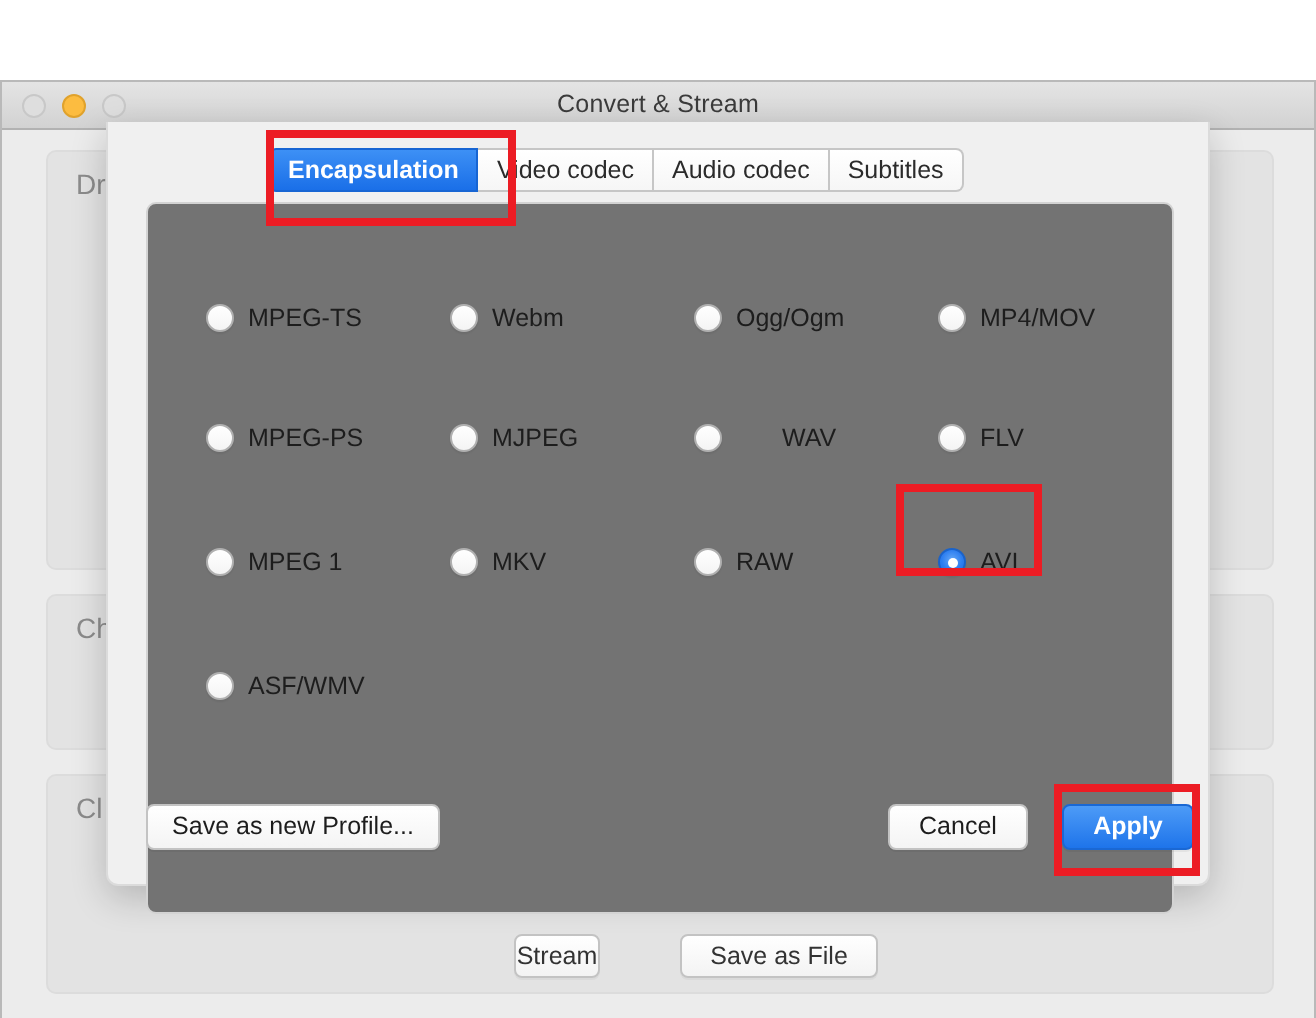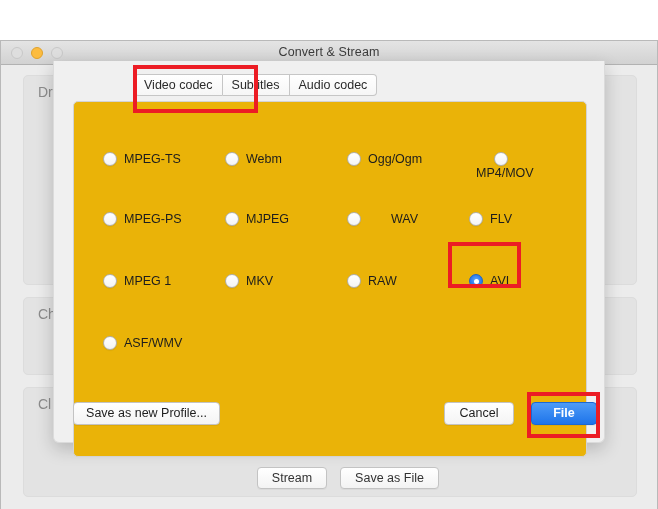--- a/index.html
+++ b/index.html
@@ -96,21 +96,21 @@
     background: linear-gradient(to bottom, #ffffff 0%, #f3f3f3 100%);
     border: 1px solid #c3c3c3;
     border-radius: 4px;
     box-sizing: border-box;
     font-size: 12.5px;
     color: #333333;
     line-height: 20px;
     text-align: center;
     box-shadow: 0 1px 0 rgba(0,0,0,0.04);
   }
-  .bg-button.stream    { left: 256px; top: 402px; width: 70px; }
+  .bg-button.stream    { left: 256px; top: 402px; width: 43px; }
   .bg-button.saveasfile{ left: 339px; top: 402px; width: 99px; }
 
   .go-button {
     position: absolute;
     left: 597px; top: 472px;
     width: 44px; height: 21px;
     background: linear-gradient(to bottom, #f7f7f7 0%, #efefef 100%);
     border: 1px solid #dcdcdc;
     border-radius: 4px;
     box-sizing: border-box;
@@ -169,21 +169,21 @@
     font-weight: bold;
   }
 
   
   .content-panel {
     position: absolute;
     left: 19px;
     top: 40px;
     width: 514px;
     height: 356px;
-    background: #eab308;
+    background: #737373;
     border: 1px solid #d3d3d3;
     border-radius: 5px;
     box-sizing: border-box;
   }
 
   .radio-grid {
     position: absolute;
     left: 0; top: 0;
     width: 100%; height: 100%;
   }
@@ -291,40 +291,41 @@
       <div class="bg-button stream">Stream</div>
       <div class="bg-button saveasfile">Save as File</div>
 
       <div class="go-button">Go!</div>
     </div>
   </div>
 
   <div class="sheet">
 
     <div class="tabbar" id="tabbar">
+        <div class="tab active">Encapsulation</div>
         <div class="tab">Video codec</div>
+        <div class="tab">Audio codec</div>
         <div class="tab">Subtitles</div>
-        <div class="tab">Audio codec</div>
       </div>
 
     <div class="content-panel">
       <div class="radio-grid" id="radio-grid">
           <div class="radio-item" style="left: 29px; top: 50px;">
             <span class="radio-dot"></span>
             <span class="radio-label">MPEG-TS</span>
           </div>
           <div class="radio-item" style="left: 151px; top: 50px;">
             <span class="radio-dot"></span>
             <span class="radio-label">Webm</span>
           </div>
           <div class="radio-item" style="left: 273px; top: 50px;">
             <span class="radio-dot"></span>
             <span class="radio-label">Ogg/Ogm</span>
           </div>
-          <div class="radio-item" style="left: 395px; top: 50px; flex-direction: column;">
+          <div class="radio-item" style="left: 395px; top: 50px;">
             <span class="radio-dot"></span>
             <span class="radio-label">MP4/MOV</span>
           </div>
           <div class="radio-item" style="left: 29px; top: 110px;">
             <span class="radio-dot"></span>
             <span class="radio-label">MPEG-PS</span>
           </div>
           <div class="radio-item" style="left: 151px; top: 110px; align-items: center;">
             <span class="radio-dot"></span>
             <span class="radio-label">MJPEG</span>
@@ -355,20 +356,20 @@
           </div>
           <div class="radio-item" style="left: 29px; top: 234px;">
             <span class="radio-dot"></span>
             <span class="radio-label">ASF/WMV</span>
           </div>
         </div>
     </div>
 
     <div class="sheet-btn save-profile">Save as new Profile...</div>
     <div class="sheet-btn cancel">Cancel</div>
-    <div class="sheet-btn apply">File</div>
+    <div class="sheet-btn apply">Apply</div>
   </div>
 
   <div class="redbox tab-hl"></div>
   <div class="redbox avi-hl"></div>
   <div class="redbox apply-hl"></div>
 
 </div>
 
 </body></html>

